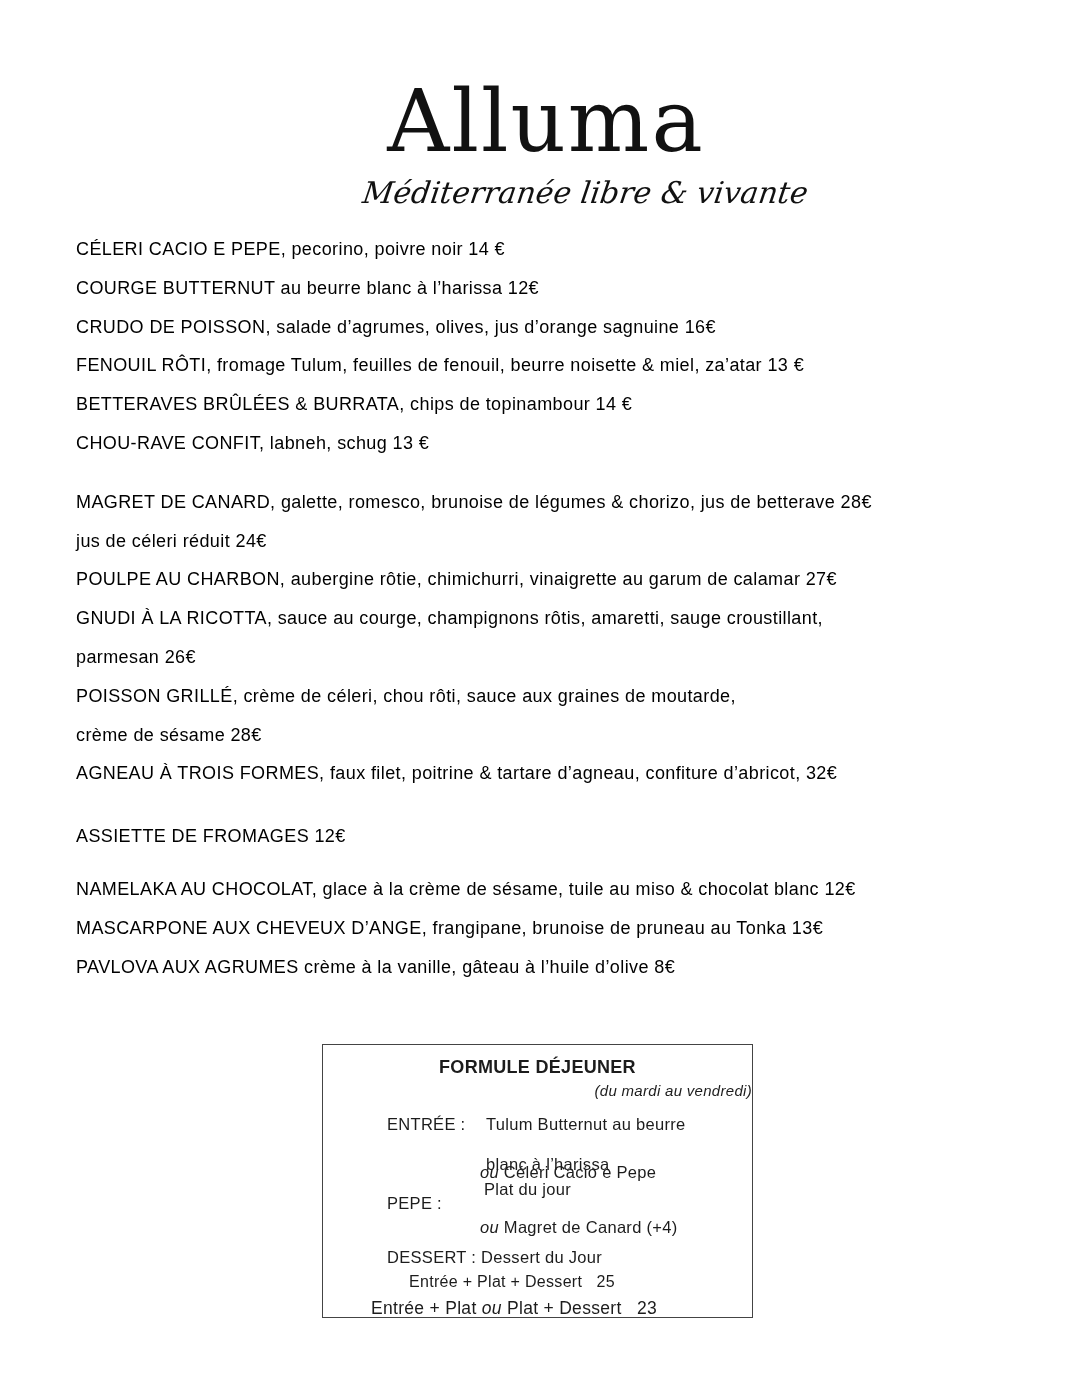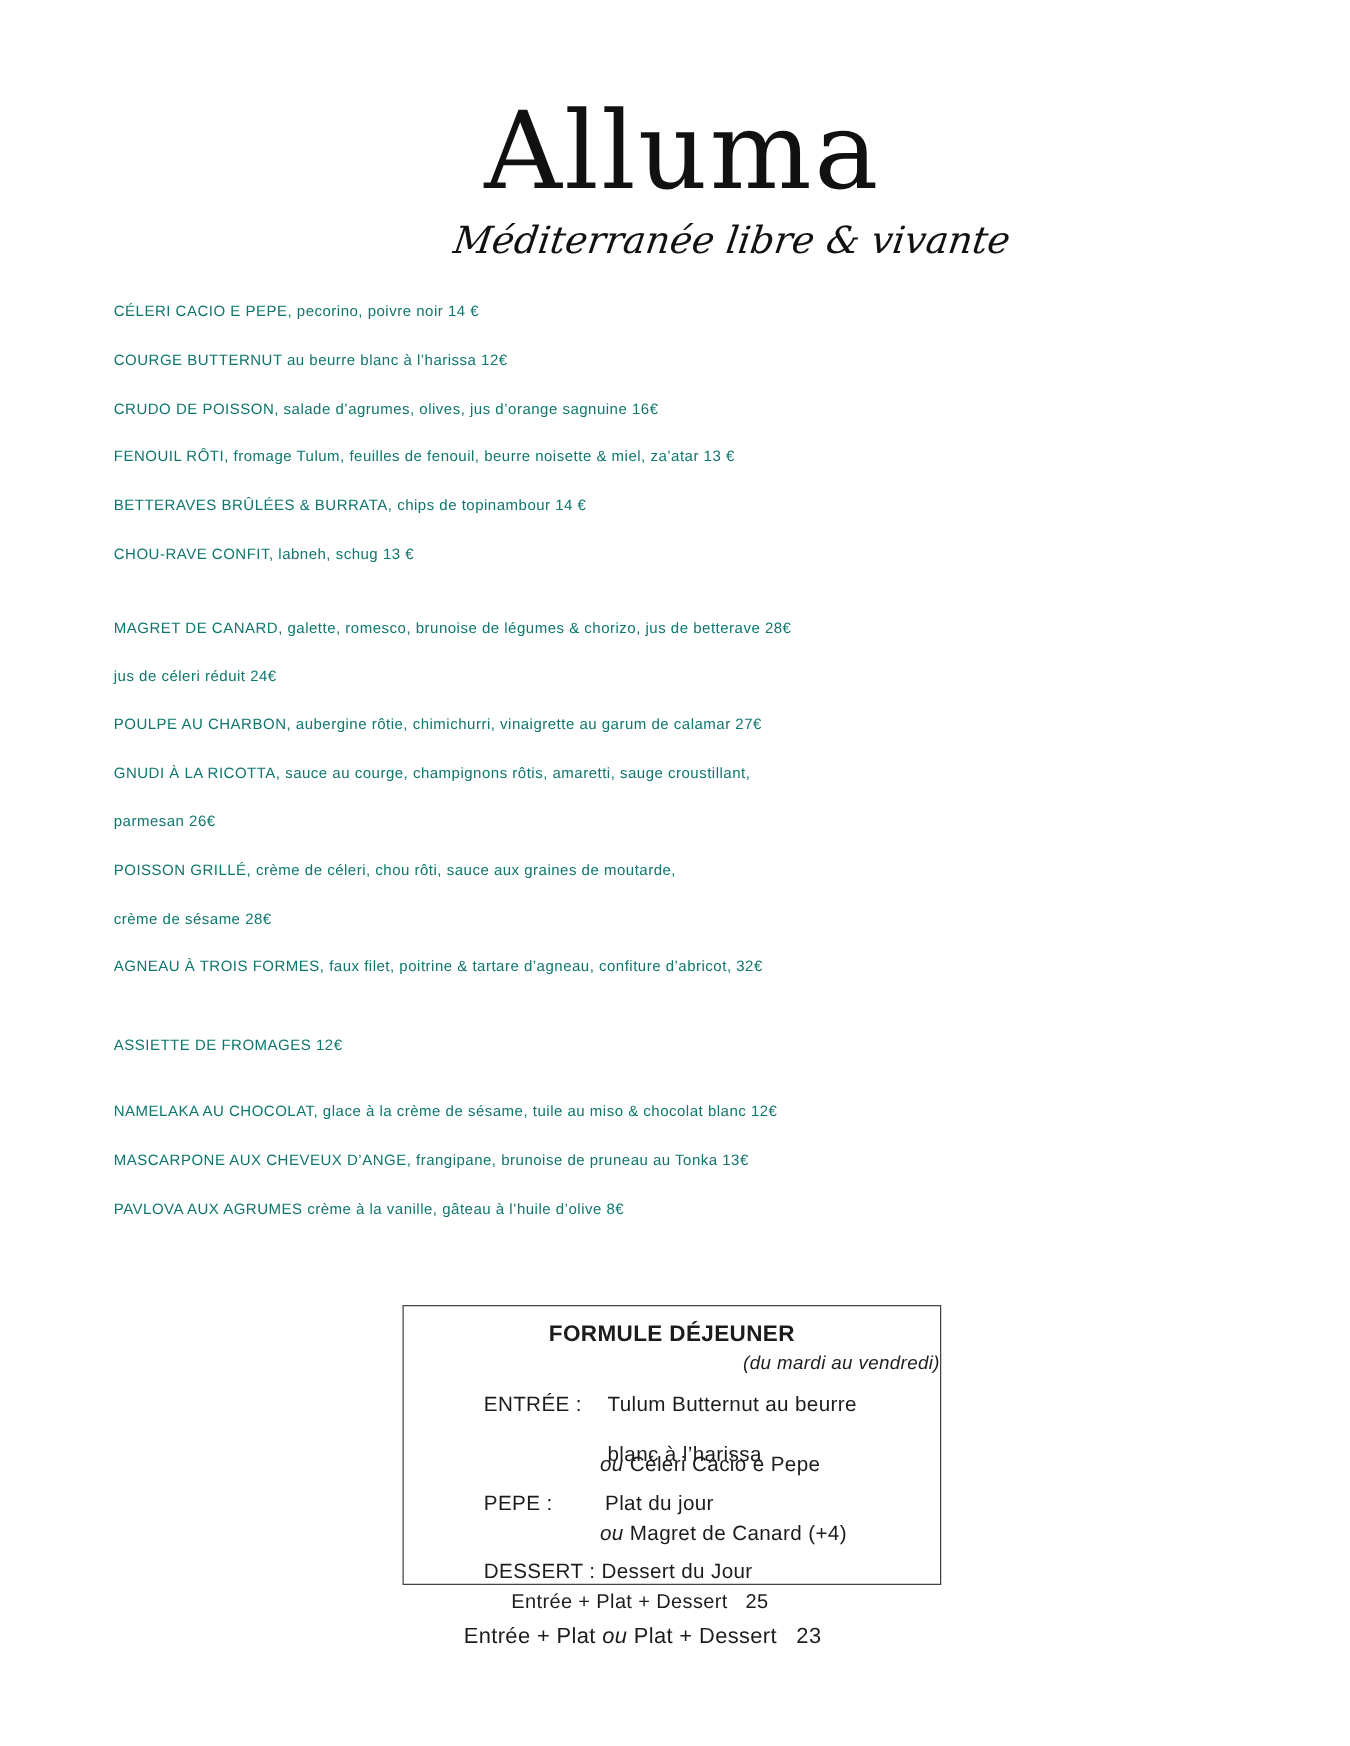--- a/index.html
+++ b/index.html
@@ -12,28 +12,28 @@
       font-family: "DejaVu Serif", serif; font-size: 86px; line-height: 86px;
       letter-spacing: 2px; color: #111; font-weight: normal; padding-left: 12px;
     }
     .tagline {
       font-family: "DejaVu Serif", serif; font-style: italic; font-size: 30px;
       line-height: 34px; margin-top: 12px; margin-left: 90px; color: #111;
       transform: skewX(-8deg); display: inline-block;
     }
     .menu { position: absolute; left: 76px; top: 230px; width: 940px; }
     .line {
-      font-size: 12px; line-height: 38.8px; height: 38.8px; white-space: nowrap;
-      letter-spacing: 0.4px; color: #0f766e; margin-left: 15px;
+      font-size: 18px; line-height: 38.8px; height: 38.8px; white-space: nowrap;
+      letter-spacing: 0.4px; color: #000000;
     }
     .gap-1 { height: 20px; }
     .gap-2 { height: 24px; }
     .gap-3 { height: 14px; }
     .box {
-      position: absolute; left: 322px; top: 1044px; width: 431px; height: 224px;
+      position: absolute; left: 322px; top: 1044px; width: 431px; height: 274px;
       border: 1.5px solid #444; box-sizing: border-box;
       font-size: 16.5px; color: #1c1c1c; letter-spacing: 0.3px;
     }
     .box-title {
       position: absolute; top: 12px; left: 0; width: 100%; text-align: center;
       font-weight: bold; font-size: 18px; letter-spacing: 0.3px;
     }
     .box-sub { position: absolute; top: 37px; left: 0; width: 100%; text-align: right; font-size: 15px; font-style: italic; }
     .abs { position: absolute; white-space: nowrap; line-height: 24px; }
     em { font-style: italic; }
@@ -81,20 +81,20 @@
 <div class="box">
   <div class="box-title">FORMULE DÉJEUNER</div>
   <div class="box-sub">(du mardi au vendredi)</div>
 
   <div class="abs" style="left:64px; top:67px;">ENTRÉE :</div>
   <div class="abs" style="left:163px; top:67px;">Tulum Butternut au beurre</div>
   <div class="abs" style="left:163px; top:91px;margin-top:16px;">blanc à l’harissa</div>
   <div class="abs" style="left:157px; top:115px;"><em>ou</em><span> Céleri Cacio e Pepe</span></div>
 
   <div class="abs" style="left:64px; top:146px;">PEPE :</div>
-  <div class="abs" style="left:161px; top:146px;">Plat du jour</div>
+  <div class="abs" style="left:161px; top:132px;">Plat du jour</div>
   <div class="abs" style="left:157px; top:170px;"><em>ou</em><span> Magret de Canard  (+4)</span></div>
 
   <div class="abs" style="left:64px; top:200px;"><span>DESSERT :</span> <span>Dessert du Jour</span></div>
 
   <div class="abs" style="left:86px; top:225px; font-size:16px;"><span>Entrée + Plat + Dessert</span>&nbsp;&nbsp;&nbsp;<span>25</span></div>
   <div class="abs" style="left:48px; top:251px; font-size:17.5px;"><span>Entrée + Plat </span><em>ou</em><span> Plat + Dessert</span>&nbsp;&nbsp;&nbsp;<span>23</span></div>
 </div>
 
 </body></html>

